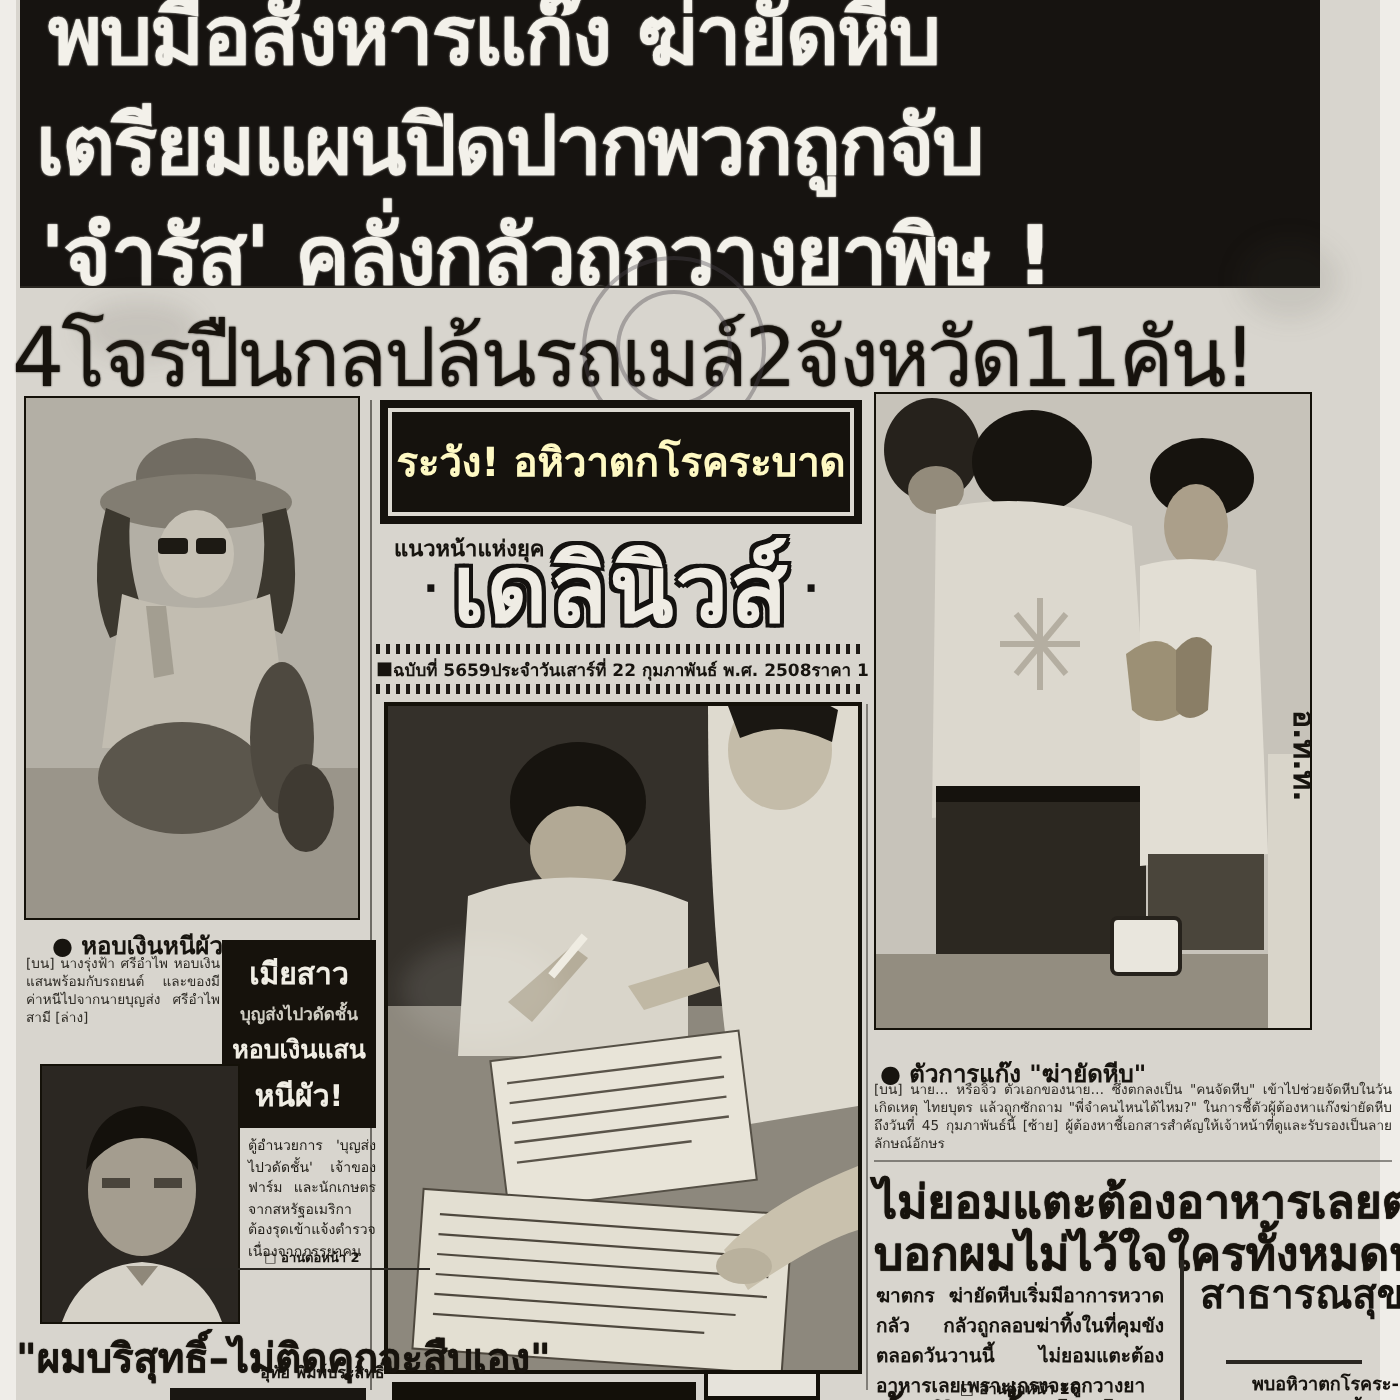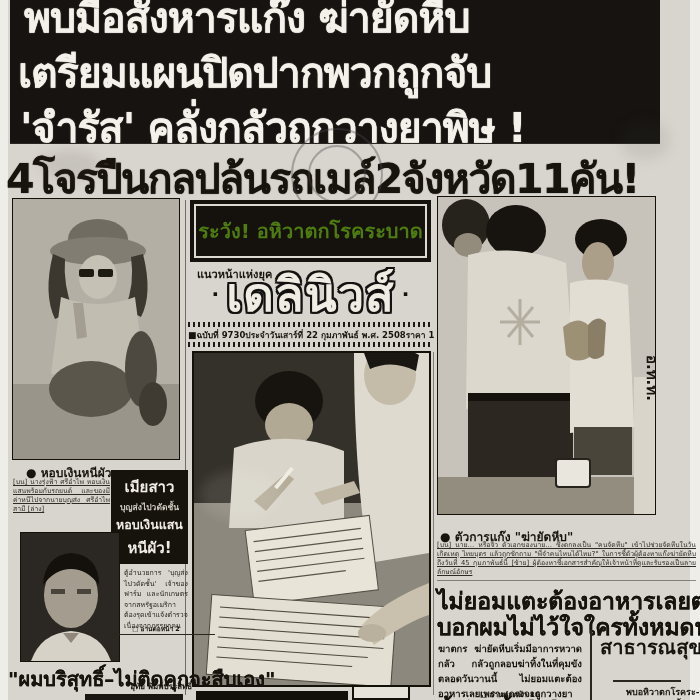--- a/index.html
+++ b/index.html
@@ -6,47 +6,47 @@
   #page{position:relative;width:700px;height:700px;overflow:hidden;
         background:#d8d5ce;font-family:"DejaVu Sans",sans-serif;color:#17140f;}
   .abs{position:absolute;}
   .edge{background:#efede8;}
   
   #banner{left:10px;top:0;width:650px;height:143px;background:#161310;overflow:hidden;
           box-shadow:0 1px 0 #2a2722;}
   .bannerline{position:absolute;color:#f3f1ea;font-weight:900;font-size:41px;
               letter-spacing:-1px;white-space:nowrap;text-shadow:0 0 1px #f3f1ea;}
   
-  #crime{left:6px;top:146px;width:692px;font-size:41px;font-weight:700;color:#17130d;
+  #crime{left:6px;top:146px;width:692px;font-size:41px;font-weight:400;color:#17130d;
          letter-spacing:-1.5px;white-space:nowrap;text-shadow:0 0 1px #17130d;}
   
   .stampring{border-radius:50%;border:2px solid rgba(75,70,78,.38);}
   
   #alertbox{left:190px;top:200px;width:241px;height:62px;background:#15120d;
             outline:2px solid #dcd9d1;outline-offset:-6px;display:flex;flex-direction:column;
             align-items:center;justify-content:center;}
-  #alertbox div{color:#4d7c0f;font-weight:900;font-size:20px;line-height:26px;white-space:nowrap;}
+  #alertbox div{color:#fef9c3;font-weight:900;font-size:20px;line-height:26px;white-space:nowrap;}
   #tagline{left:197px;top:265px;font-size:11px;font-weight:700;}
   #logowrap{left:190px;top:266px;width:241px;height:56px;display:flex;align-items:center;
             justify-content:center;gap:7px;}
   #logo{font-size:47px;font-weight:900;color:#efece4;letter-spacing:1px;
         text-shadow:-2px -2px 0 #141210,2px -2px 0 #141210,-2px 2px 0 #141210,2px 2px 0 #141210,
                     0 -2px 0 #141210,0 2px 0 #141210,-2px 0 0 #141210,2px 0 0 #141210;}
   .logodot{font-size:20px;font-weight:900;color:#141210;}
   #dateline{left:188px;top:322px;width:244px;}
   .dashrow{height:5px;background:repeating-linear-gradient(90deg,#1c1914 0 2px,transparent 2px 5px);}
   #daterow{display:flex;align-items:center;justify-content:space-between;height:15px;
            font-size:8.5px;font-weight:700;white-space:nowrap;}
   .sq{font-size:9px;}
   
   .photo{border:2px solid #141109;box-sizing:border-box;background:#a9a59c;}
   .photo1{border-width:1px;}
   
   .capttl{font-size:12px;font-weight:800;}
-  .captxt{font-size:6.8px;line-height:9px;text-align:justify;color:#2f2c26;text-decoration:underline;}
+  .captxt{font-size:6.8px;line-height:9px;text-align:justify;color:#2f2c26;}
   
   #promobox{left:111px;top:470px;width:77px;height:94px;background:#16120c;color:#f0ede4;
             text-align:center;display:flex;flex-direction:column;justify-content:center;gap:1px;}
   #promobox .p1{font-size:15px;font-weight:900;}
   #promobox .p2{font-size:8.5px;font-weight:700;color:#cfccc2;}
   #promobox .p3{font-size:12.5px;font-weight:900;}
   #promobox .p4{font-size:15px;font-weight:900;}
   .bodytxt{font-size:7px;line-height:10.5px;text-align:justify;color:#211e18;}
   .cont{font-size:6.5px;text-align:center;font-weight:700;}
   .subhead{font-weight:900;white-space:nowrap;color:#17130d;text-shadow:0 0 .5px #17130d;}
@@ -84,21 +84,21 @@
   <div class="abs" id="tagline">แนวหน้าแห่งยุค</div>
   <div class="abs" id="logowrap">
     <span class="logodot">·</span>
     <span id="logo">เดลินิวส์</span>
     <span class="logodot">·</span>
   </div>
   <div class="abs" id="dateline">
     <div class="dashrow"></div>
     <div id="daterow">
       <span class="sq">■</span>
-      <span>ฉบับที่ 9730</span>
+      <span>ฉบับที่ 5659</span>
       <span>ประจำวันเสาร์ที่ 22 กุมภาพันธ์ พ.ศ. 2508</span>
       <span>ราคา 1 บาท</span>
       <span class="sq">■</span>
     </div>
     <div class="dashrow"></div>
   </div>
 
   <div class="abs photo" style="left:192px;top:351px;width:239px;height:336px;">
     <svg width="235" height="332" viewBox="0 0 235 332">
       <rect width="235" height="332" fill="#34302a"></rect>

